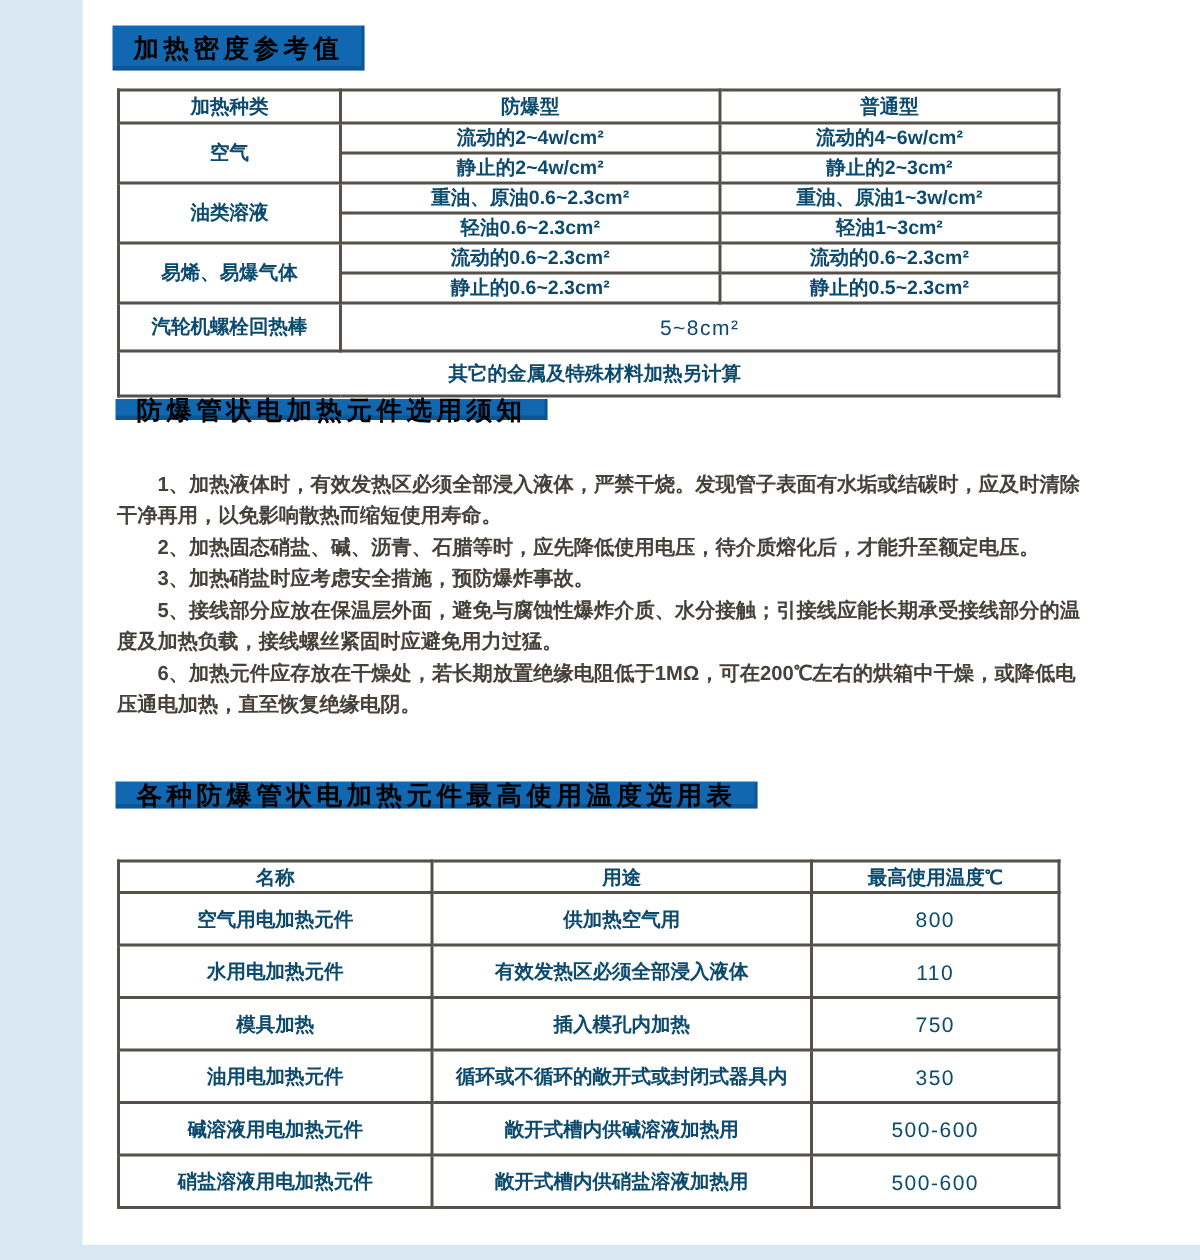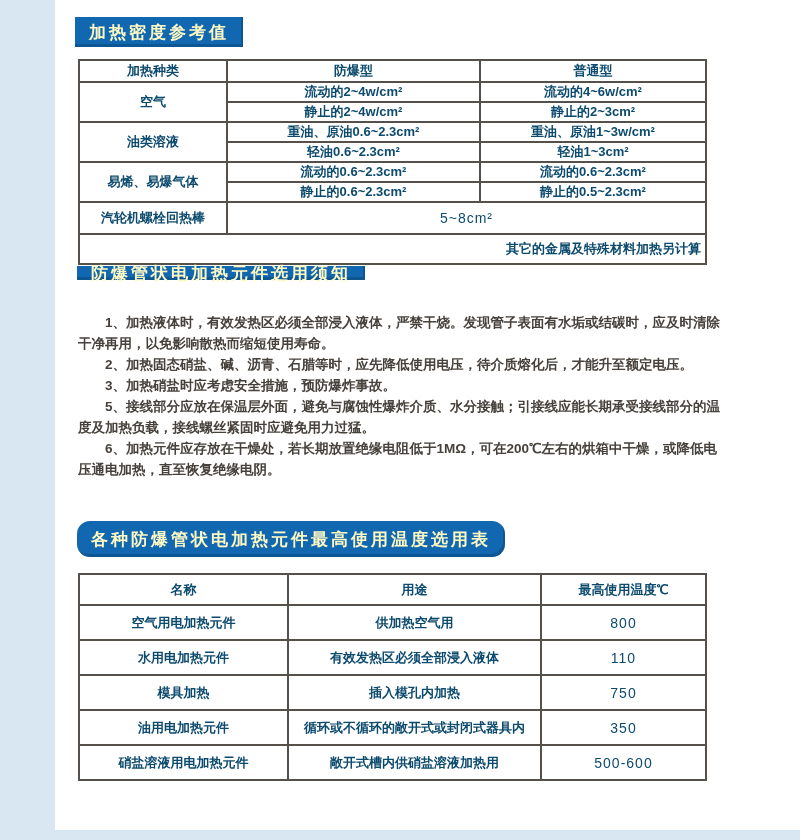--- a/index.html
+++ b/index.html
@@ -1,36 +1,36 @@
 <!DOCTYPE html>
 <html><head>
 <meta charset="utf-8">
 <style>
   html,body{margin:0;padding:0;}
   .page{position:relative;width:800px;height:840px;background:#d8e7f2;overflow:hidden;
         font-family:"Liberation Sans",sans-serif;color:#46413b;}
   .panel{position:absolute;left:55px;top:0;width:745px;height:830px;background:#ffffff;}
-  .badge{position:absolute;background:#1268b0;color:#fef9c3;font-weight:bold;font-size:17px;
+  .badge{position:absolute;background:#1268b0;color:#000000;font-weight:bold;font-size:17px;
          display:flex;align-items:center;padding:0 14px;letter-spacing:3px;
          box-shadow:inset -2px -3px 0 rgba(7,55,98,0.35);white-space:nowrap;text-align:right;}
   #badge1{left:75px;top:17px;height:30px;}
   #badge2{left:77px;top:266px;height:14px;}
-  #badge3{left:77px;top:521px;height:36px;border-radius:13px;}
+  #badge3{left:77px;top:521px;height:18px;}
   table{border-collapse:collapse;table-layout:fixed;position:absolute;}
   td{border:2px solid #55504a;text-align:center;vertical-align:middle;
      font-weight:bold;font-size:13px;color:#0c4a6e;padding:0 4px;overflow:hidden;}
   #t1{left:78px;top:59px;width:627px;}
   #t1 tr{height:18px;}
   #t1 tr.hrow{height:22px;}
   #t1 tr.trow{height:32px;}
   #t1 tr.nrow{height:30px;}
-  #t1 td.left{text-align:right;padding-left:12px;}
+  #t1 td.left{text-align:center;padding-left:12px;}
   #t2{left:78px;top:573px;width:627px;}
   #t2 tr{height:35px;}
-  #t2 tr.hrow{height:31px;}
+  #t2 tr.hrow{height:21px;}
   td.num{font-weight:normal;font-size:14px;letter-spacing:1px;}
   #notes{position:absolute;left:78px;top:312px;width:646px;
          font-size:13.5px;font-weight:bold;line-height:21px;}
   #notes p{margin:0;text-indent:2em;}
 </style>
 </head>
 <body>
 
 <div class="page">
   <div class="panel"></div>
@@ -124,19 +124,24 @@
       <td>模具加热</td>
       <td>插入模孔内加热</td>
       <td class="num">750</td>
     </tr>
     <tr>
       <td>油用电加热元件</td>
       <td>循环或不循环的敞开式或封闭式器具内</td>
       <td class="num">350</td>
     </tr>
     <tr>
+      <td>碱溶液用电加热元件</td>
+      <td>敞开式槽内供碱溶液加热用</td>
+      <td class="num">500-600</td>
+    </tr>
+    <tr>
       <td>硝盐溶液用电加热元件</td>
       <td>敞开式槽内供硝盐溶液加热用</td>
       <td class="num">500-600</td>
     </tr>
   </tbody>
     </table>
 </div>
 
 </body></html>

